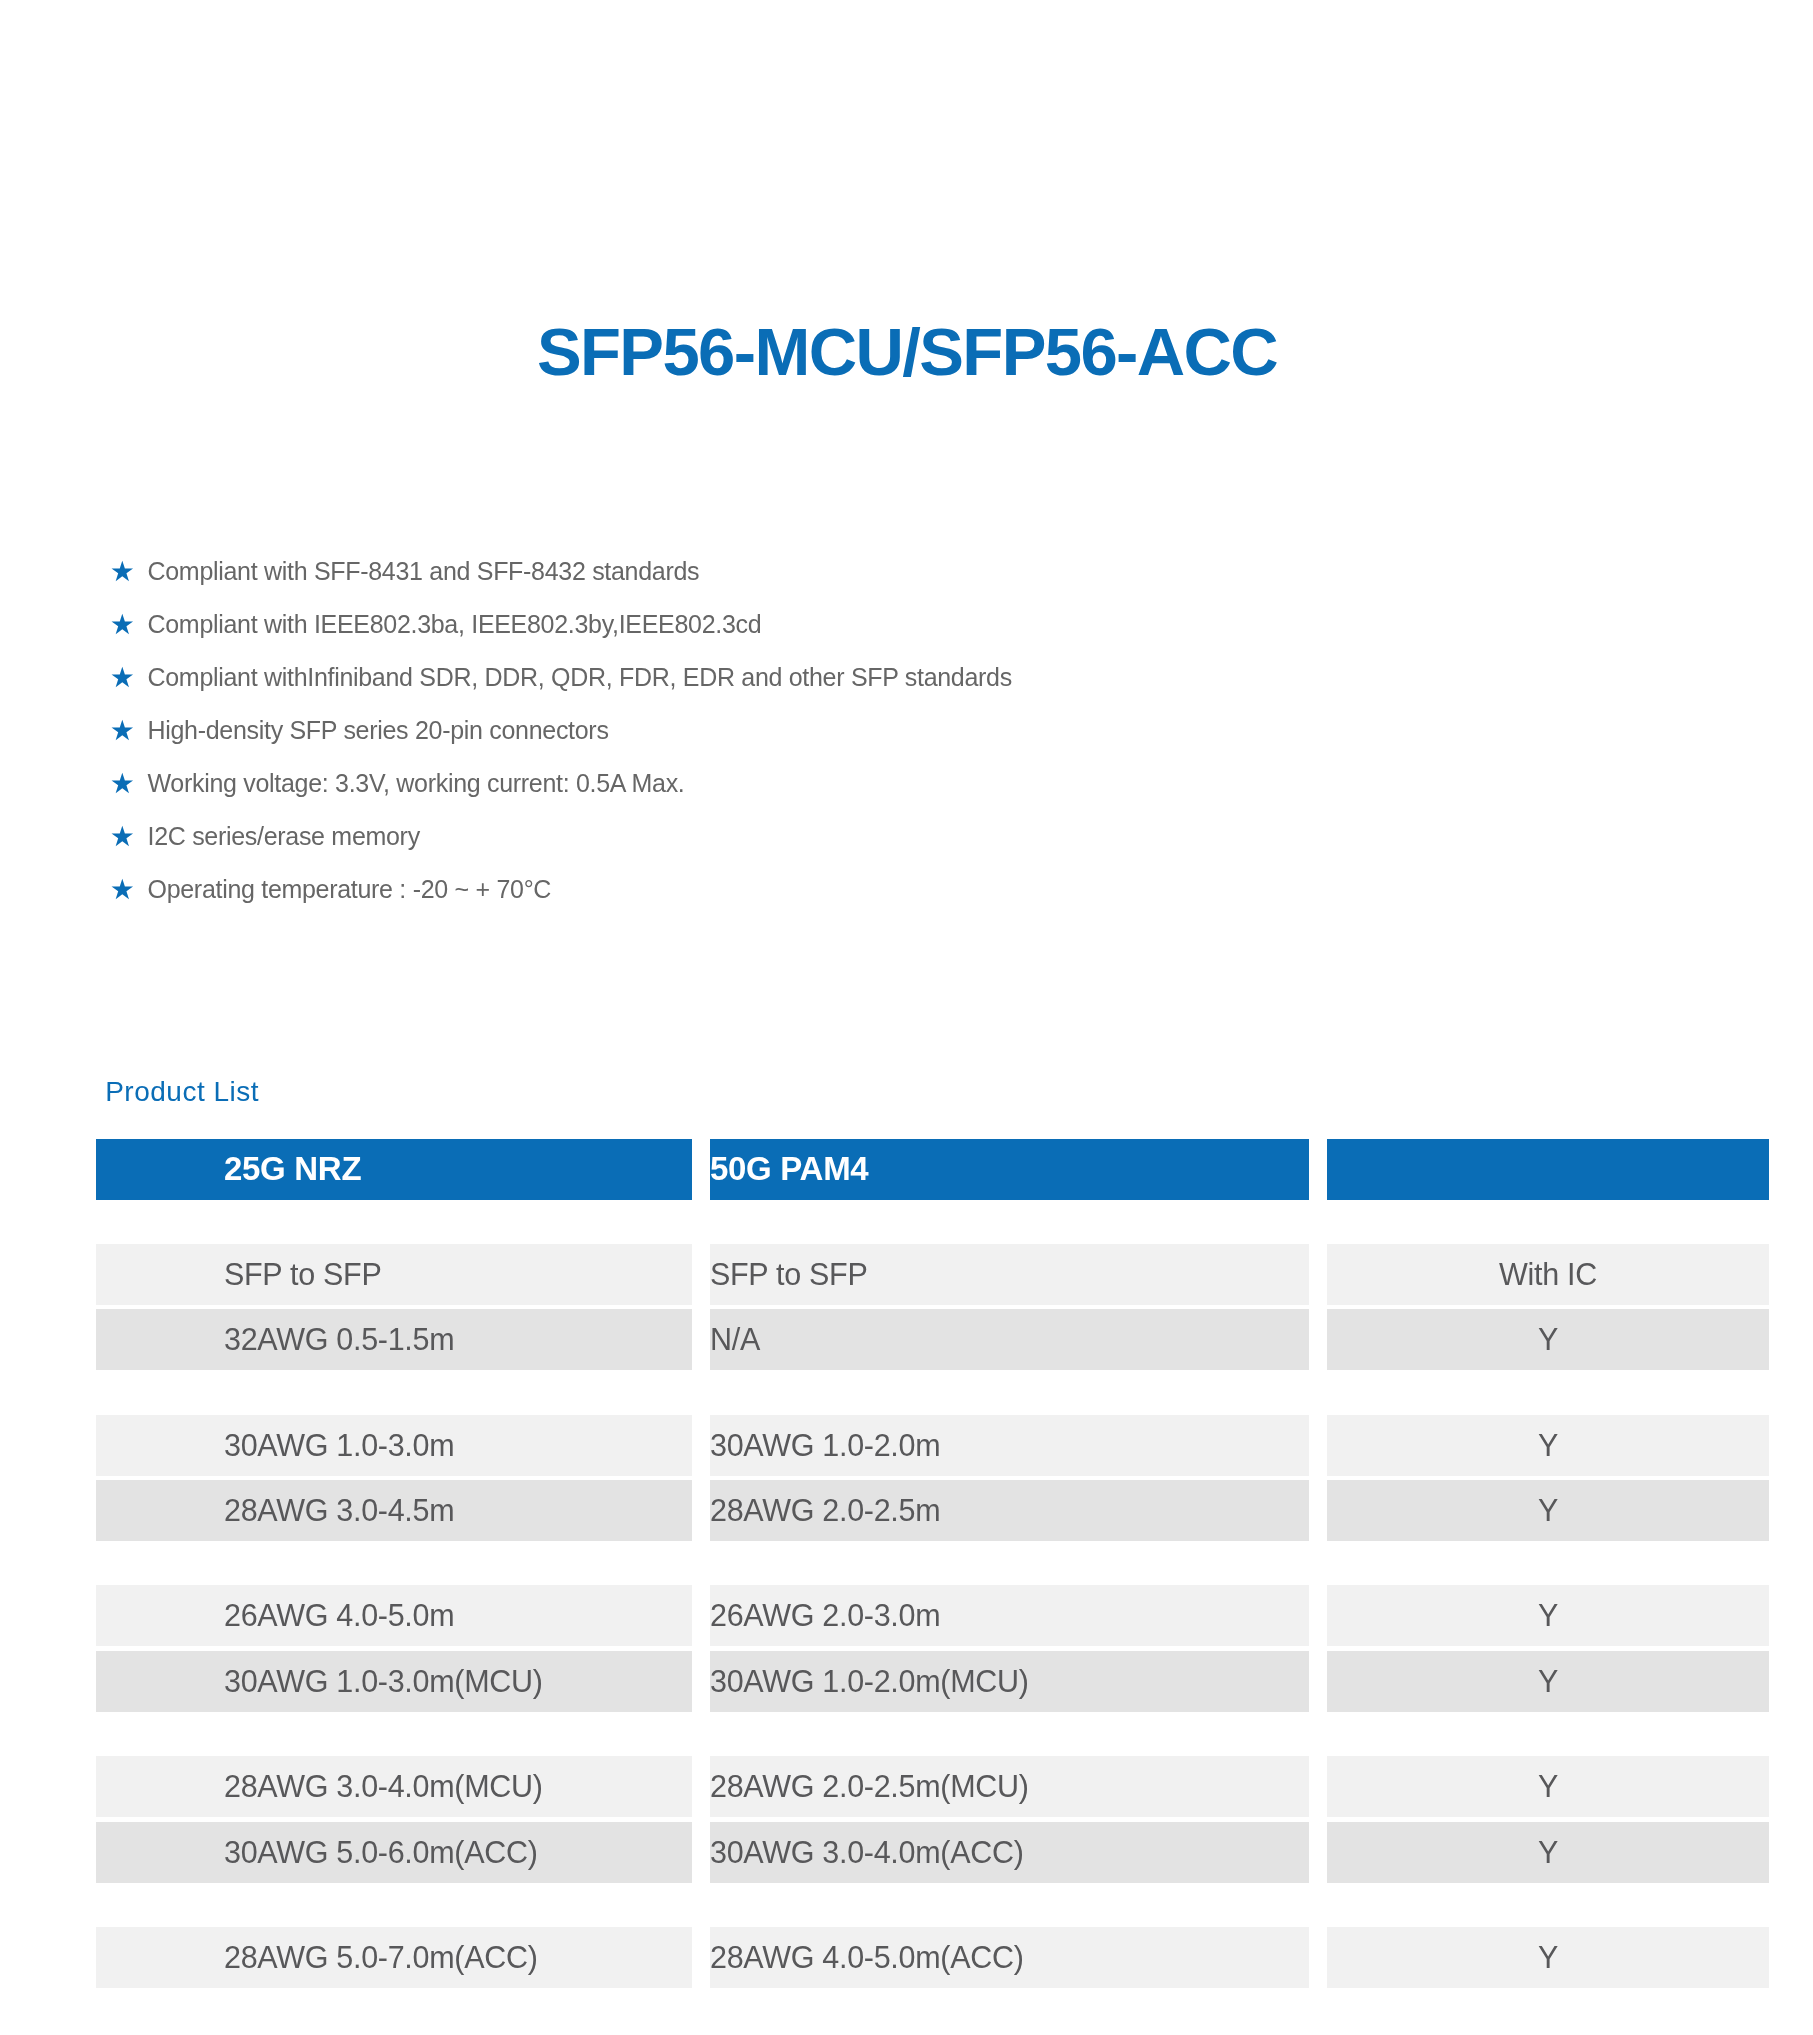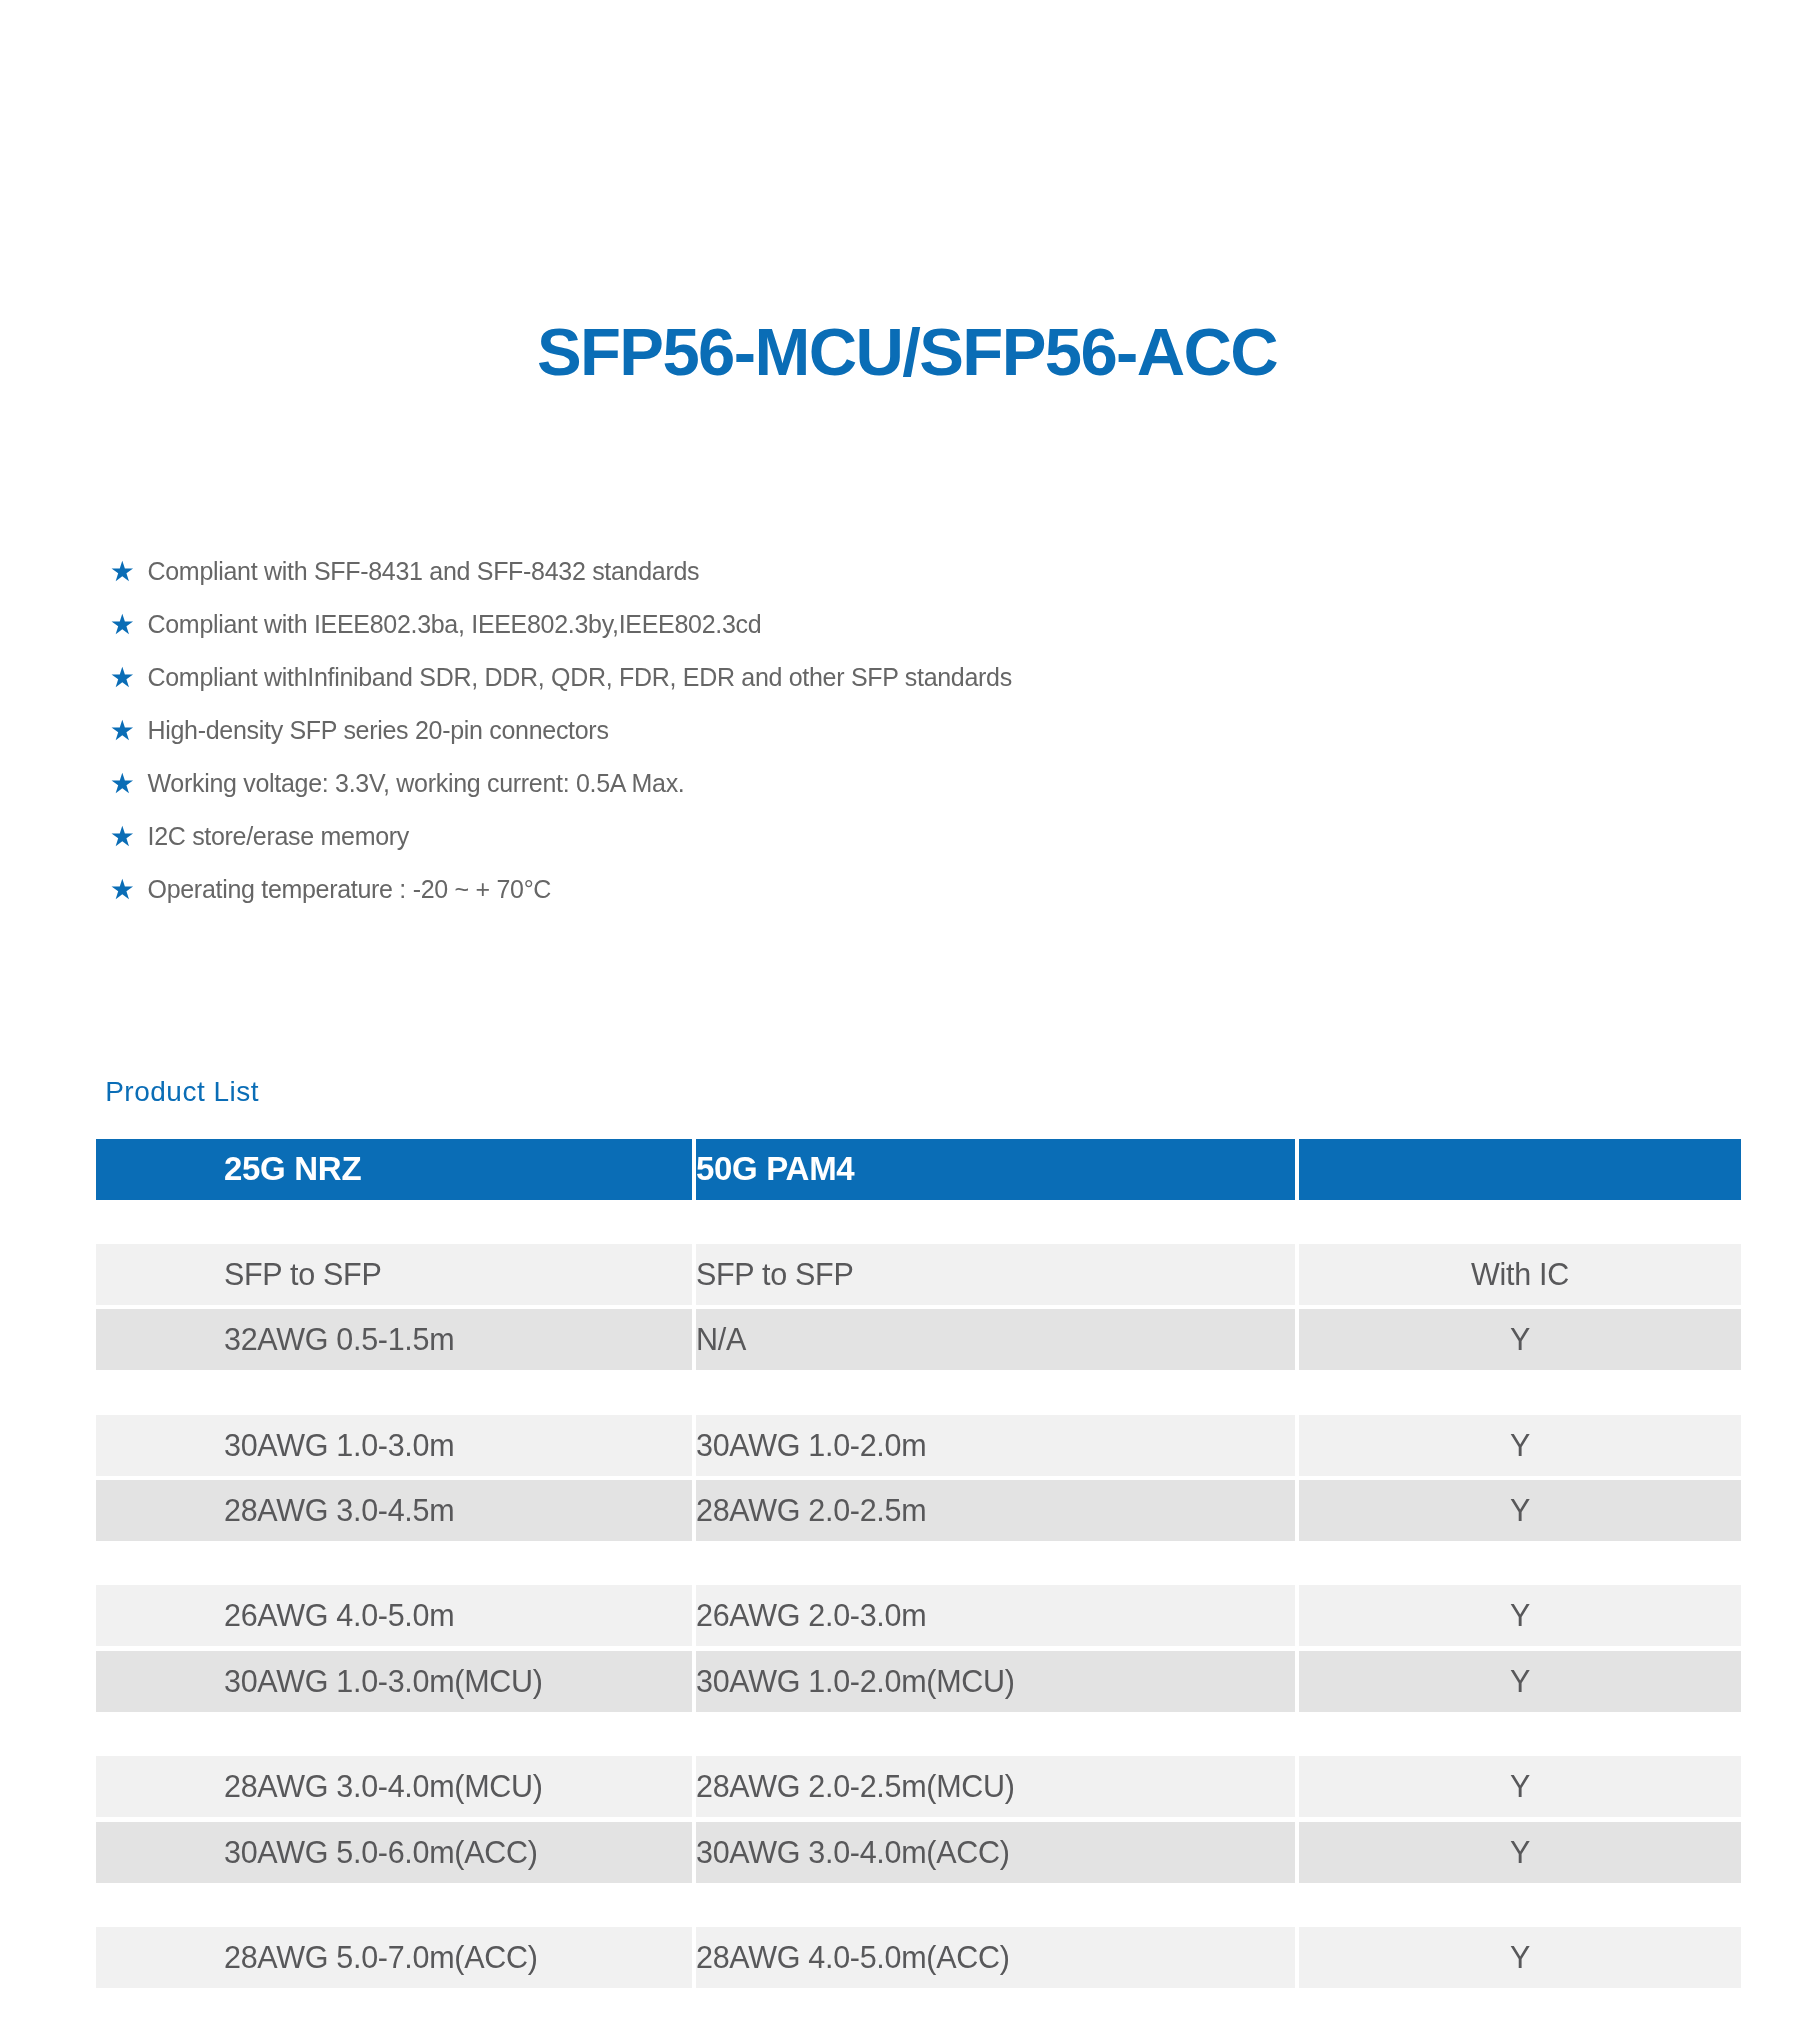--- a/index.html
+++ b/index.html
@@ -84,21 +84,21 @@
 
   .table {
     display: flex;
     flex-direction: column;
     gap: 4.4px;
     width: 1646px;
   }
   .row {
     display: grid;
     grid-template-columns: 596px 599px 442px;
-    gap: 4px;
+    gap: 18px;
   }
   .cell {
     height: 61px;
     display: flex;
     align-items: center;
     font-size: 30.5px;
     letter-spacing: -0.3px;
     color: var(--table-text, #58585a);
     white-space: nowrap;
   }
@@ -142,21 +142,21 @@
         <li>
           <span class="star">★</span>
           <span>High-density SFP series 20-pin connectors</span>
         </li>
         <li>
           <span class="star">★</span>
           <span>Working voltage: 3.3V, working current: 0.5A Max.</span>
         </li>
         <li>
           <span class="star">★</span>
-          <span>I2C store/erase memory</span>
+          <span>I2C series/erase memory</span>
         </li>
         <li>
           <span class="star">★</span>
           <span>Operating temperature : -20 ~ + 70°C</span>
         </li>
       </ul>
   </section>
 
   <section class="products">
     <h2>Product List</h2>

